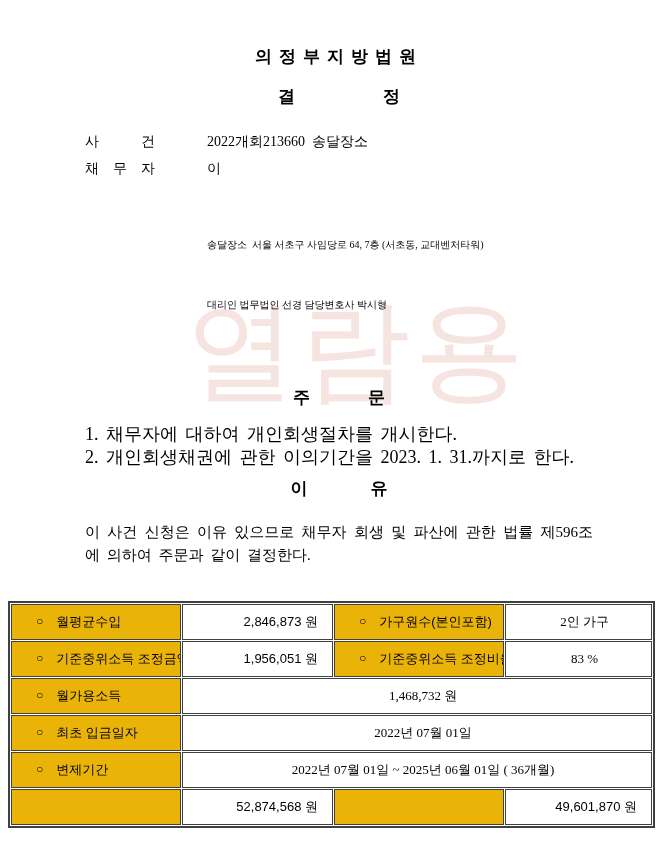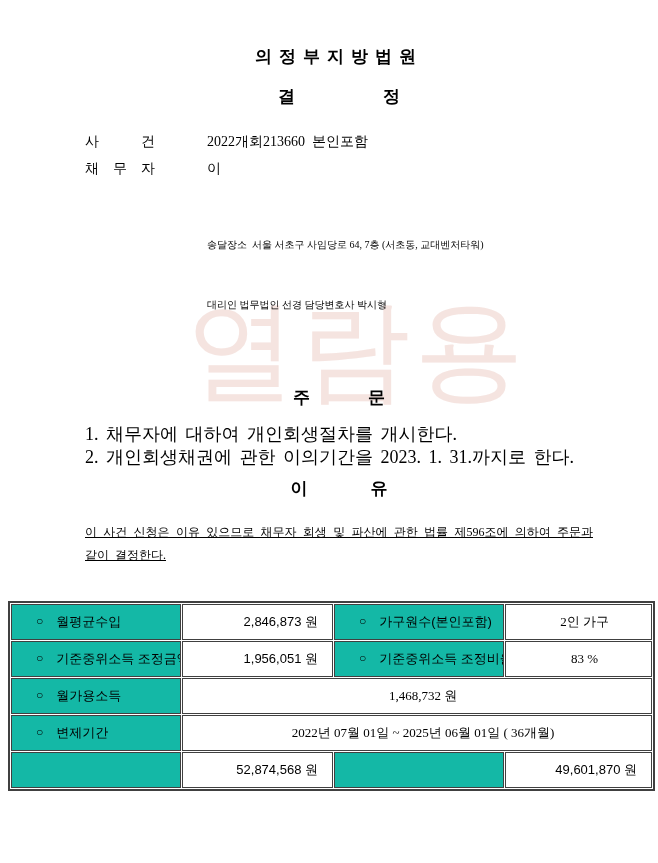--- a/index.html
+++ b/index.html
@@ -32,30 +32,30 @@
   .case-row { display:flex; margin-top:10px; line-height:17px; }
   .case-row.first { margin-top:26px; }
   .case-label { width:70px; display:inline-flex; justify-content:space-between; }
   .case-value { margin-left:52px; white-space:pre; }
 
   .address-block { margin-top:18px; margin-left:122px; font-size:10px; line-height:20px; white-space:pre-wrap; }
 
   .order-list { margin-top:15px; font-size:18px; line-height:23px; text-align:justify; word-spacing:3px; }
   .order-item { padding-left:14px; text-indent:-14px; }
 
-  .reason-body { margin:22px 0 16px 0; font-size:12px; line-height:23px; text-align:justify; word-spacing:3px;text-decoration:underline; }
+  .reason-body { margin:22px 0 16px 0; font-size:15px; line-height:23px; text-align:justify; word-spacing:3px; }
 
   .info-table {
     margin:34px 0 0 -77px; width:644px; table-layout:fixed;
     border-collapse:separate; border-spacing:1px;
     border:2px solid #404040; background:#ffffff;
     font-family:"Liberation Sans","DejaVu Sans",sans-serif; font-size:13px;
   }
   .info-table td { border:1px solid #404040; height:32px; overflow:hidden; white-space:nowrap; }
-  td.lbl { background:#14b8a6; padding-left:24px; }
+  td.lbl { background:#eab308; padding-left:24px; }
   .bullet { display:inline-block; margin-right:13px; font-size:12px; transform:translateY(-1px); }
   td.val-r { text-align:right; padding-right:14px; }
   td.val-l { text-align:center; padding-left:13px;font-family:Liberation Serif, serif; }
 </style>
 </head>
 <body>
 
 <div class="page">
   <div class="watermark">열람용</div>
 
@@ -66,21 +66,21 @@
       <span>결</span>
       <span>정</span>
     </div>
 
     <div class="case-block">
       <div class="case-row first">
         <span class="case-label">
           <span>사</span>
           <span>건</span>
         </span>
-        <span class="case-value">2022개회213660  본인포함</span>
+        <span class="case-value">2022개회213660  송달장소</span>
       </div>
       <div class="case-row">
         <span class="case-label">
           <span>채</span>
           <span>무</span>
           <span>자</span>
         </span>
         <span class="case-value">이</span>
       </div>
       <div class="address-block">
@@ -124,20 +124,24 @@
           <td class="lbl"><span class="bullet">○</span><span>기준중위소득 조정금액</span></td>
           <td class="val-r">1,956,051 원</td>
           <td class="lbl"><span class="bullet">○</span><span>기준중위소득 조정비율</span></td>
           <td class="val-l">83 %</td>
         </tr>
         <tr>
           <td class="lbl"><span class="bullet">○</span><span>월가용소득</span></td>
           <td class="val-l" colspan="3">1,468,732 원</td>
         </tr>
         <tr>
+          <td class="lbl"><span class="bullet">○</span><span>최초 입금일자</span></td>
+          <td class="val-l" colspan="3">2022년 07월 01일</td>
+        </tr>
+        <tr>
           <td class="lbl"><span class="bullet">○</span><span>변제기간</span></td>
           <td class="val-l" colspan="3">2022년 07월 01일 ~ 2025년 06월 01일 ( 36개월)</td>
         </tr>
         <tr>
           <td class="lbl"></td>
           <td class="val-r">52,874,568 원</td>
           <td class="lbl"></td>
           <td class="val-r">49,601,870 원</td>
         </tr>
 

